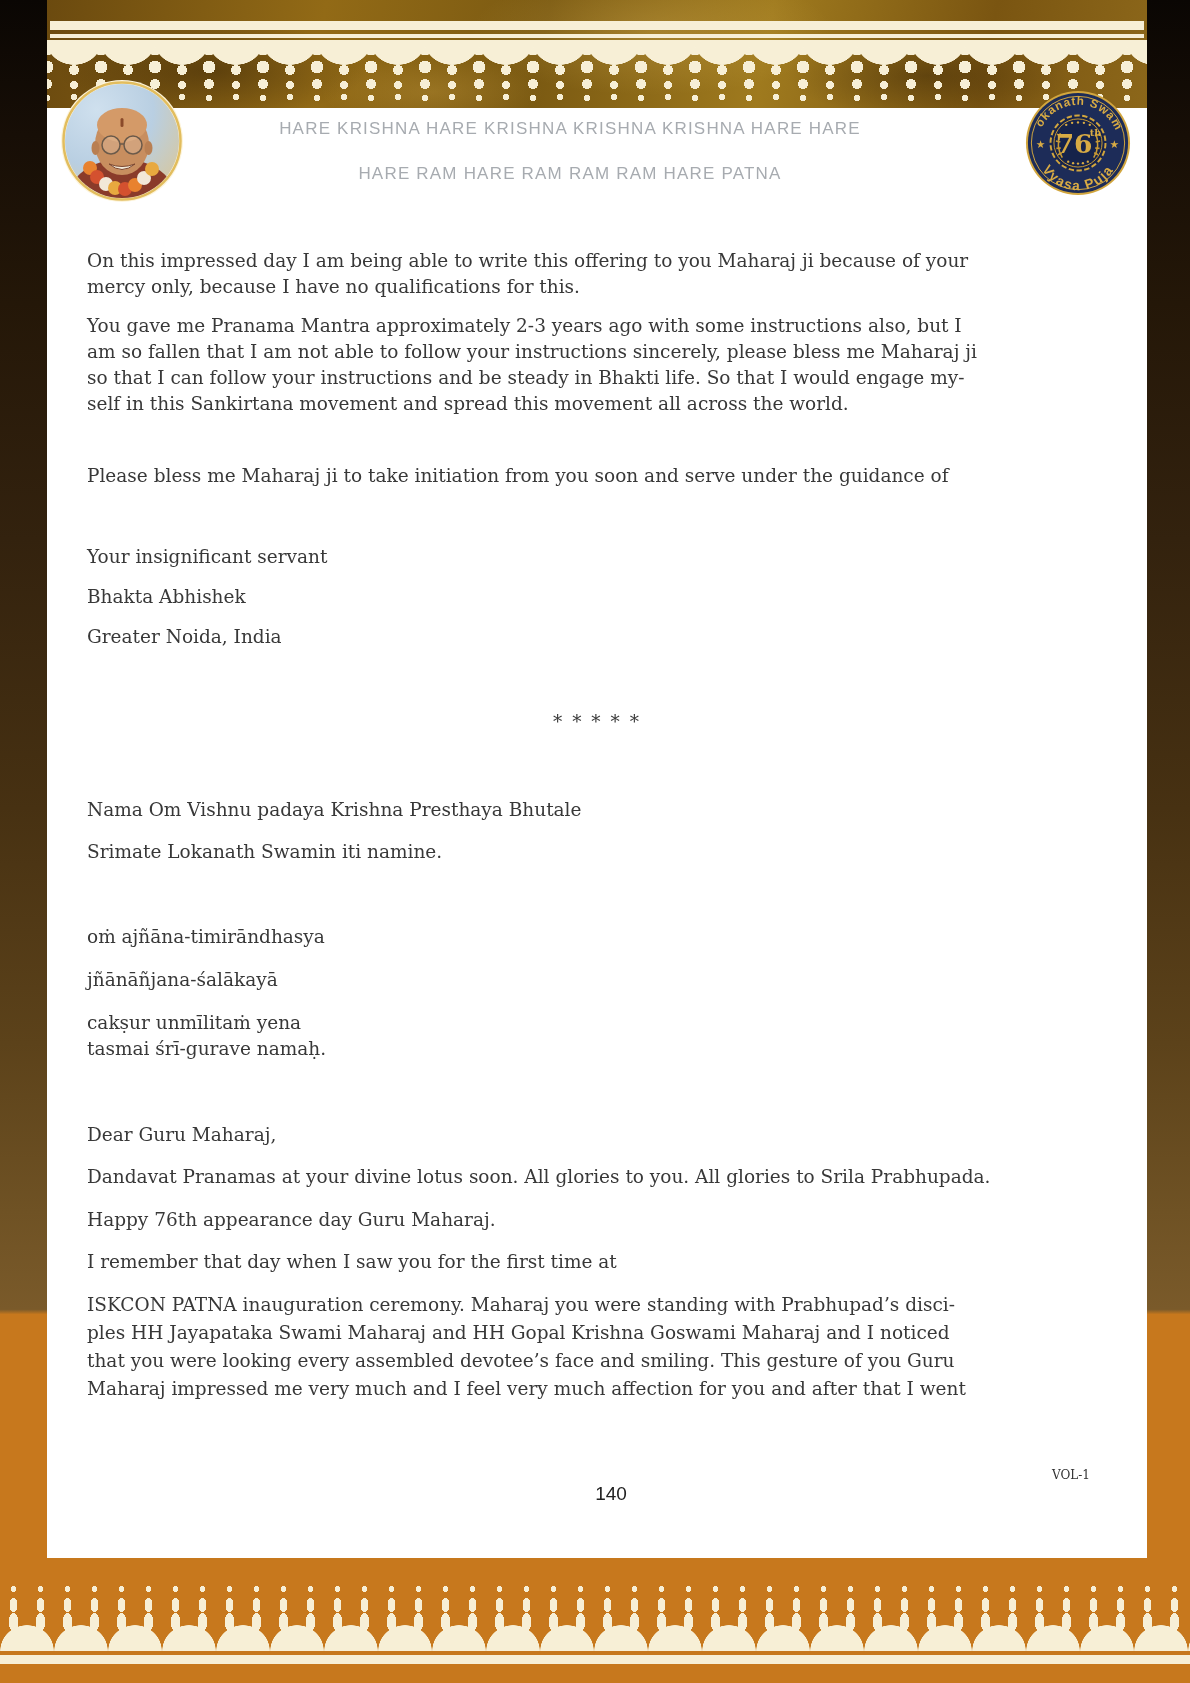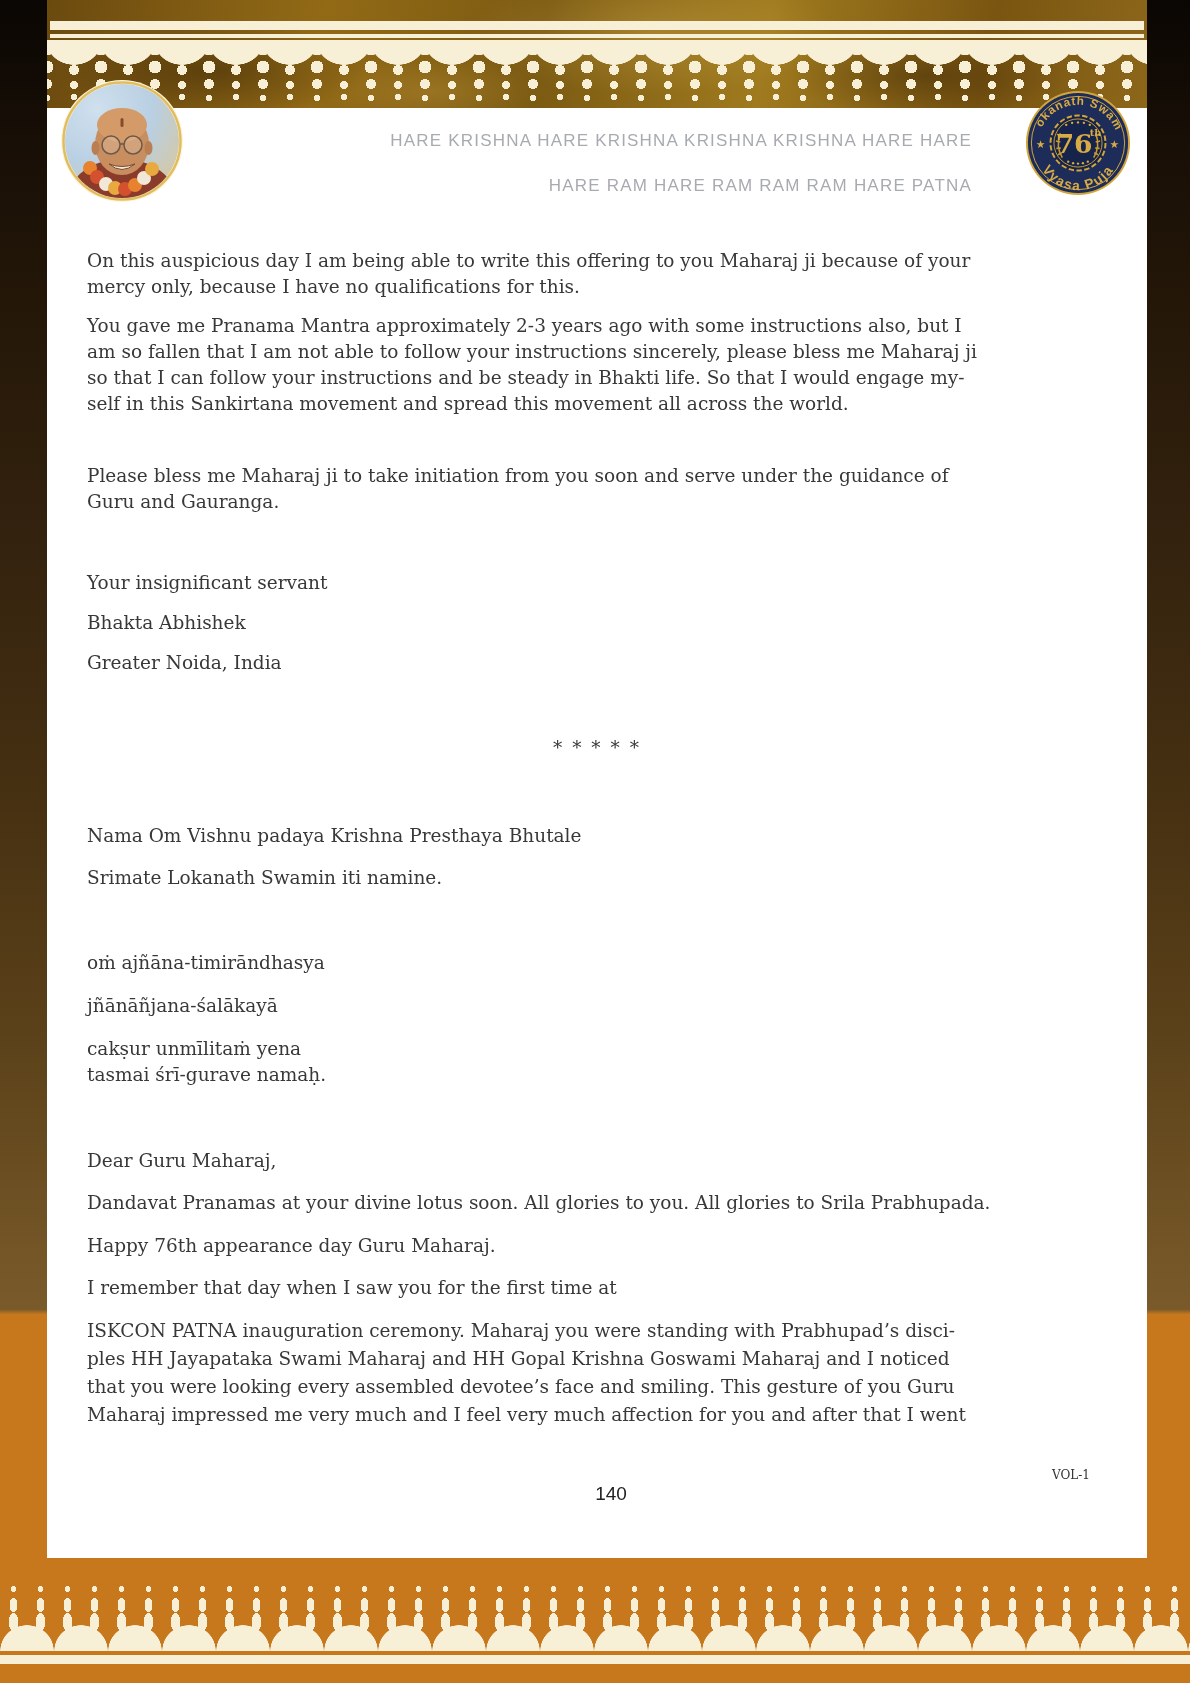--- a/index.html
+++ b/index.html
@@ -50,23 +50,23 @@
     background-size:27px 125px; background-repeat:repeat-x;
   }
   .bottom-arches{
     position:absolute; left:0; top:0; width:100%; height:93px;
     background-image:radial-gradient(27px 26px ellipse at 27px 93px, #f7efd6 98%, rgba(0,0,0,0) 100%);
     background-size:54px 93px; background-repeat:repeat-x;
   }
   .bottom-stripe{position:absolute; left:0; top:97px; height:9px; width:100%; background:#f7efd6;}
   
   .mantra{
-    position:absolute; left:192px; width:780px; text-align:right;
+    position:absolute; left:180px; width:780px; text-align:center;
     font-family:"Liberation Sans", sans-serif; color:#a7abb0;
-    font-size:17px; letter-spacing:1.2px; white-space:nowrap;margin-top:12px;
+    font-size:17px; letter-spacing:1.2px; white-space:nowrap;
   }
   .mantra.l1{top:119px;}
   .mantra.l2{top:164px;}
   .photo{position:absolute; left:59px; top:78px;}
   .badge{position:absolute; left:1024px; top:89px;}
   
   .letter{position:absolute; left:87px; top:240px; width:1020px; color:#383838;}
   .block{margin:0;}
   .tline{font-size:18.5px; line-height:26px; white-space:nowrap;}
   .block.stars{text-align:center; letter-spacing:2px;}
@@ -179,32 +179,31 @@
         <path d="M37.5,48 l-4,-2 M37,54 l-4.5,-1 M37.5,60 l-4.5,0.5 M38.5,65 l-4,2"></path>
         <path d="M72.5,48 l4,-2 M73,54 l4.5,-1 M72.5,60 l4.5,0.5 M71.5,65 l4,2"></path>
       </g>
       <text x="51" y="65" text-anchor="middle" font-family="DejaVu Serif, serif" font-size="27" font-weight="bold" fill="#d8ab44">76</text>
       <text x="67" y="48" font-family="DejaVu Serif, serif" font-size="10" font-weight="bold" fill="#d8ab44">th</text>
     </svg>
   </div>
 
   <div class="letter">
       <div class="block para" style="margin-top: 8px;">
-        <div class="tline">On this auspicious day I am being able to write this offering to you Maharaj ji because of your</div>
+        <div class="tline">On this impressed day I am being able to write this offering to you Maharaj ji because of your</div>
         <div class="tline">mercy only, because I have no qualifications for this.</div>
       </div>
       <div class="block para" style="margin-top: 13px;">
         <div class="tline">You gave me Pranama Mantra approximately 2-3 years ago with some instructions also, but I</div>
         <div class="tline">am so fallen that I am not able to follow your instructions sincerely, please bless me Maharaj ji</div>
         <div class="tline">so that I can follow your instructions and be steady in Bhakti life. So that I would engage my-</div>
         <div class="tline">self in this Sankirtana movement and spread this movement all across the world.</div>
       </div>
       <div class="block para" style="margin-top: 46px;">
         <div class="tline">Please bless me Maharaj ji to take initiation from you soon and serve under the guidance of</div>
-        <div class="tline">Guru and Gauranga.</div>
       </div>
       <div class="block sig" style="margin-top: 55px;">
         <div class="tline">Your insignificant servant</div>
       </div>
       <div class="block sig" style="margin-top: 14px;">
         <div class="tline">Bhakta Abhishek</div>
       </div>
       <div class="block sig" style="margin-top: 14px;">
         <div class="tline">Greater Noida, India</div>
       </div>

